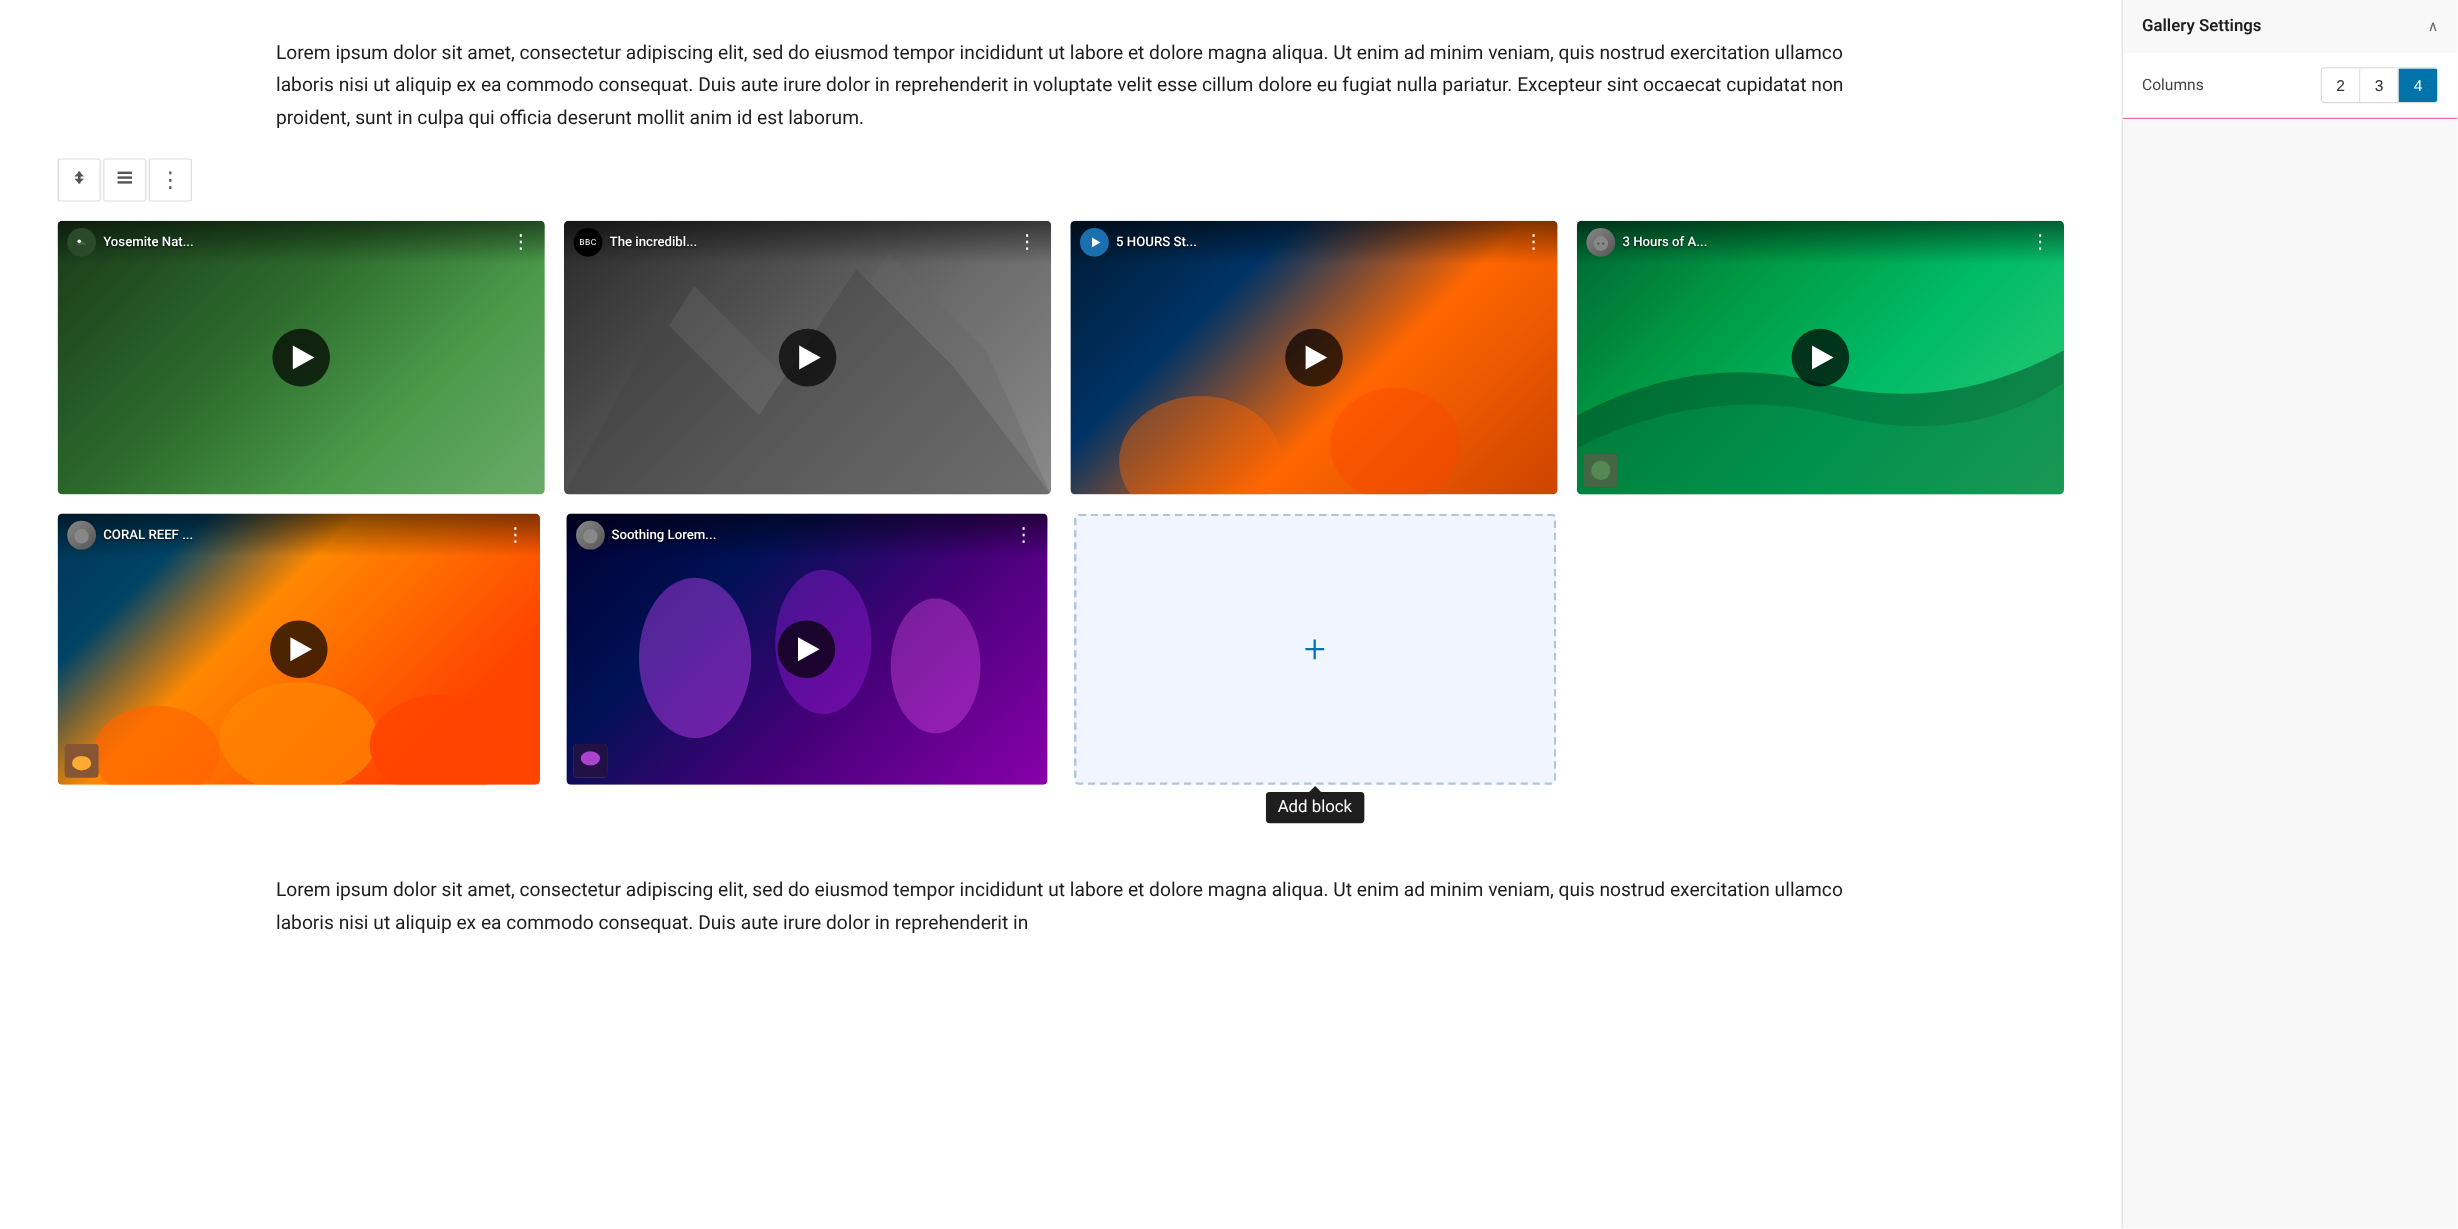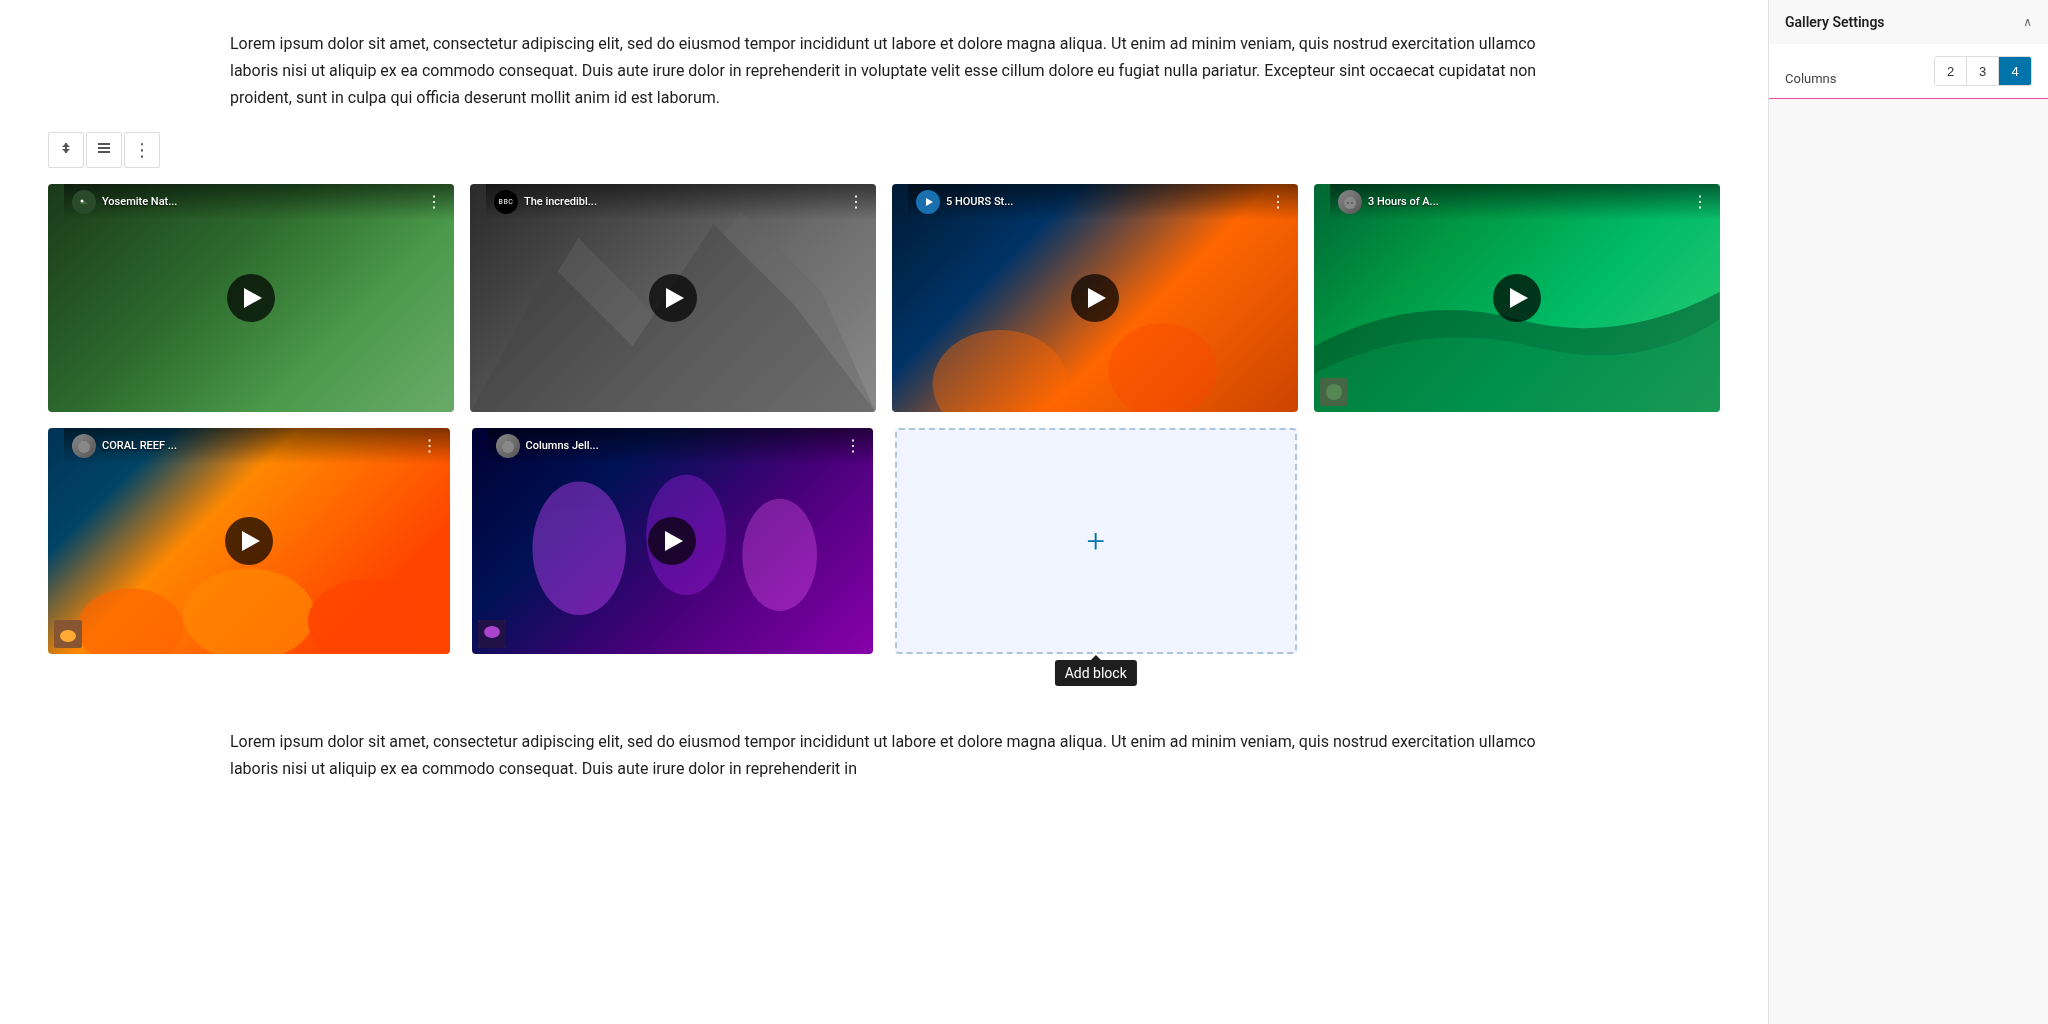--- a/index.html
+++ b/index.html
@@ -116,21 +116,21 @@
       border-top: 10px solid transparent;
       border-bottom: 10px solid transparent;
       border-left: 18px solid white;
       margin-left: 4px;
     }
 
     
     .video-top-bar {
       position: absolute;
       top: 0;
-      left: 16px;
+      left: 0;
       right: 0;
       display: flex;
       align-items: center;
       justify-content: space-between;
       padding: 6px 8px;
       background: linear-gradient(to bottom, rgba(0,0,0,0.5) 0%, transparent 100%);
       z-index: 3;
     }
 
     .video-channel-info {
@@ -294,21 +294,21 @@
       color: #666;
     }
 
     .sidebar-section-content {
       padding: 12px 16px;
       background: #fff;
     }
 
     .columns-control {
       display: flex;
-      align-items: flex-end;
+      align-items: center;
       gap: 24px;
     }
 
     .columns-label {
       font-size: 13px;
       color: #444;
       flex: 1;
     }
 
     .columns-buttons {
@@ -531,21 +531,21 @@
           </div>
         </div>
         <div class="video-top-bar">
           <div class="video-channel-info">
             <div class="channel-avatar cat-icon">
               <svg width="18" height="18" viewBox="0 0 18 18">
                   <circle cx="9" cy="10" r="6" fill="#888"></circle>
                   <path d="M6 4 L7 7 L9 5 L11 7 L12 4" fill="#888"></path>
                 </svg>
             </div>
-            <span class="video-title">Columns Jell...</span>
+            <span class="video-title">Soothing Lorem...</span>
           </div>
           <div class="video-menu-btn">⋮</div>
         </div>
         <div class="video-bottom-thumb">
           <svg width="28" height="28" viewBox="0 0 28 28">
               <rect width="28" height="28" fill="#221144"></rect>
               <ellipse cx="14" cy="12" rx="8" ry="6" fill="#aa44cc"></ellipse>
             </svg>
         </div>
       </div>

